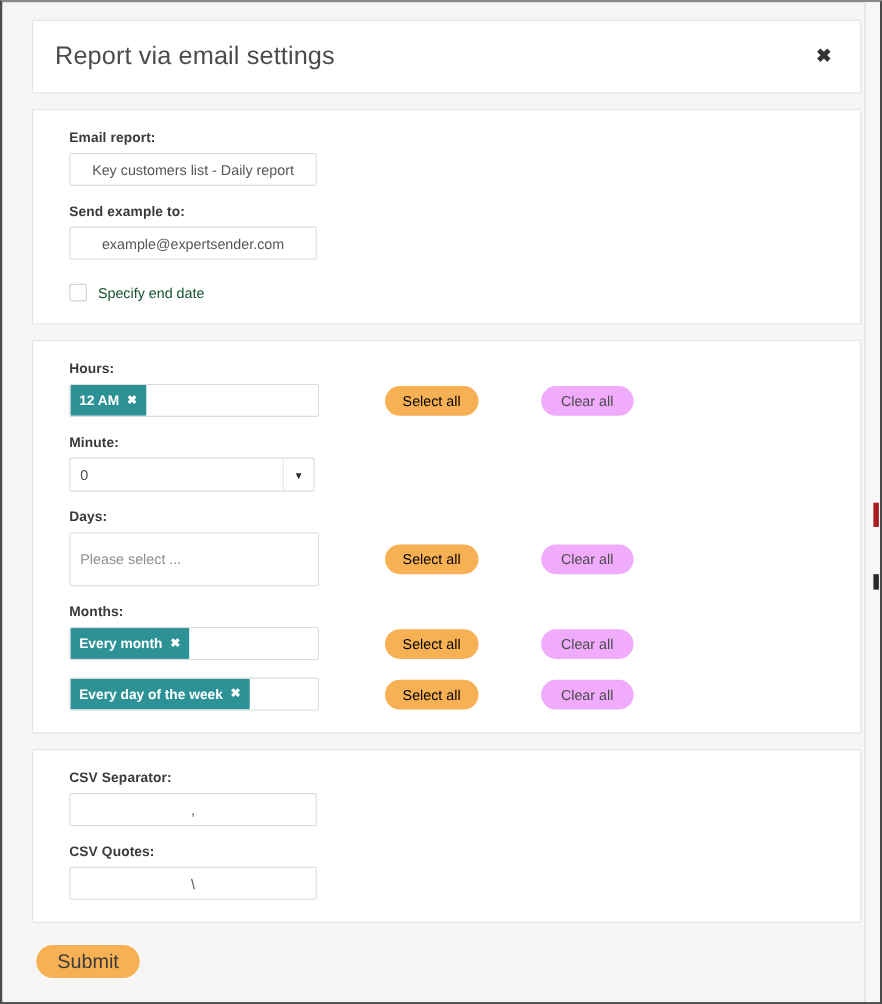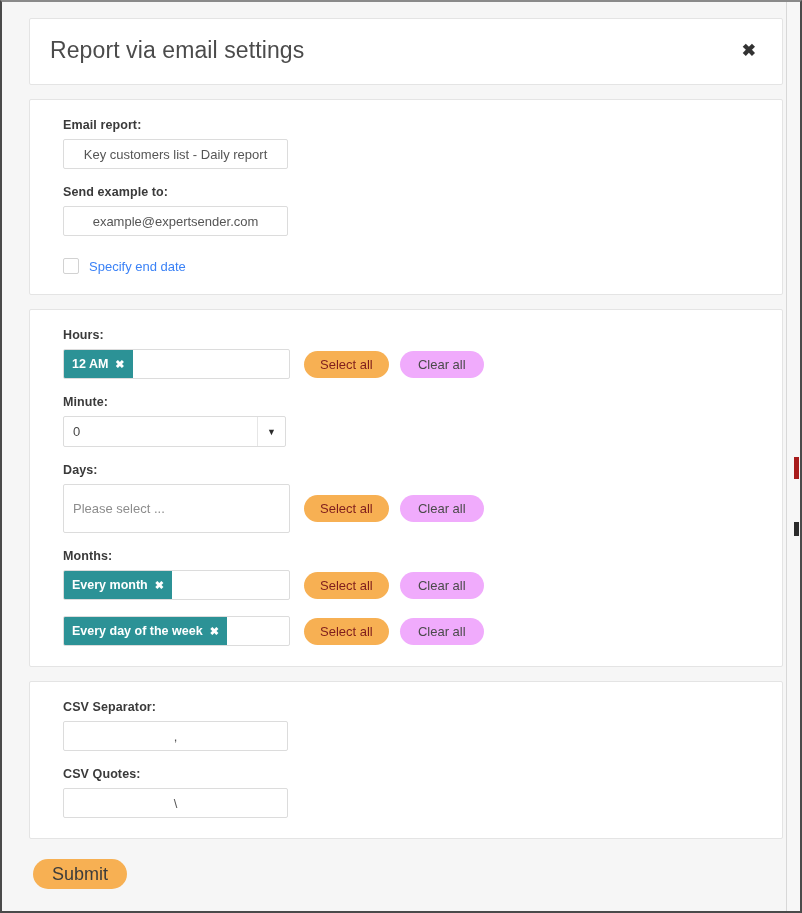--- a/index.html
+++ b/index.html
@@ -88,21 +88,21 @@
 
   .field-label {
     font-size: 12.5px;
     font-weight: 700;
     color: #3a3a3a;
     margin: 0 0 7px 16px;
     letter-spacing: .1px;
   }
 
   .row { display: flex; align-items: center; margin-bottom: 17px; }
-  .row:last-child { margin-bottom: 0; }
+  .row:last-child { margin-bottom: 0; gap: 46px; }
 
   .text-input {
     width: 225px;
     height: 30px;
     margin-left: 16px;
     padding: 0 9px;
     font-size: 13px;
     color: #555;
     background: #fff;
     border: 1px solid #dcdcdc;
@@ -182,35 +182,35 @@
     min-width: 84px;
     border-radius: 14px;
     border: none;
     font-size: 13px;
     font-family: "Liberation Sans", sans-serif;
     cursor: pointer;
     padding: 0 16px;
     line-height: 27px;
     text-align: center;
   }
-  .pill-orange { background: #f7b053; color: #7f1d1d; margin-left: 14px; text-align: right; }
+  .pill-orange { background: #f7b053; color: #000000; margin-left: 14px; text-align: right; }
   .pill-gray   { background: #f0abfc; color: #4a4a4a; margin-left: 11px; }
 
   
   .check-row { display: flex; align-items: center; margin: 22px 0 0 16px; }
   .checkbox {
     width: 16px; height: 16px;
     border: 1px solid #d2d2d2;
     background: #fff;
     border-radius: 2px;
     cursor: pointer;
   }
   .check-label {
     font-size: 13px;
-    color: #3b82f6;
+    color: #14532d;
     margin-left: 10px;
   }
 
   
   .submit-wrap { padding: 6px 0 0 4px; }
   .submit-btn {
     height: 30px;
     border-radius: 16px;
     border: none;
     background: #f7b053;

